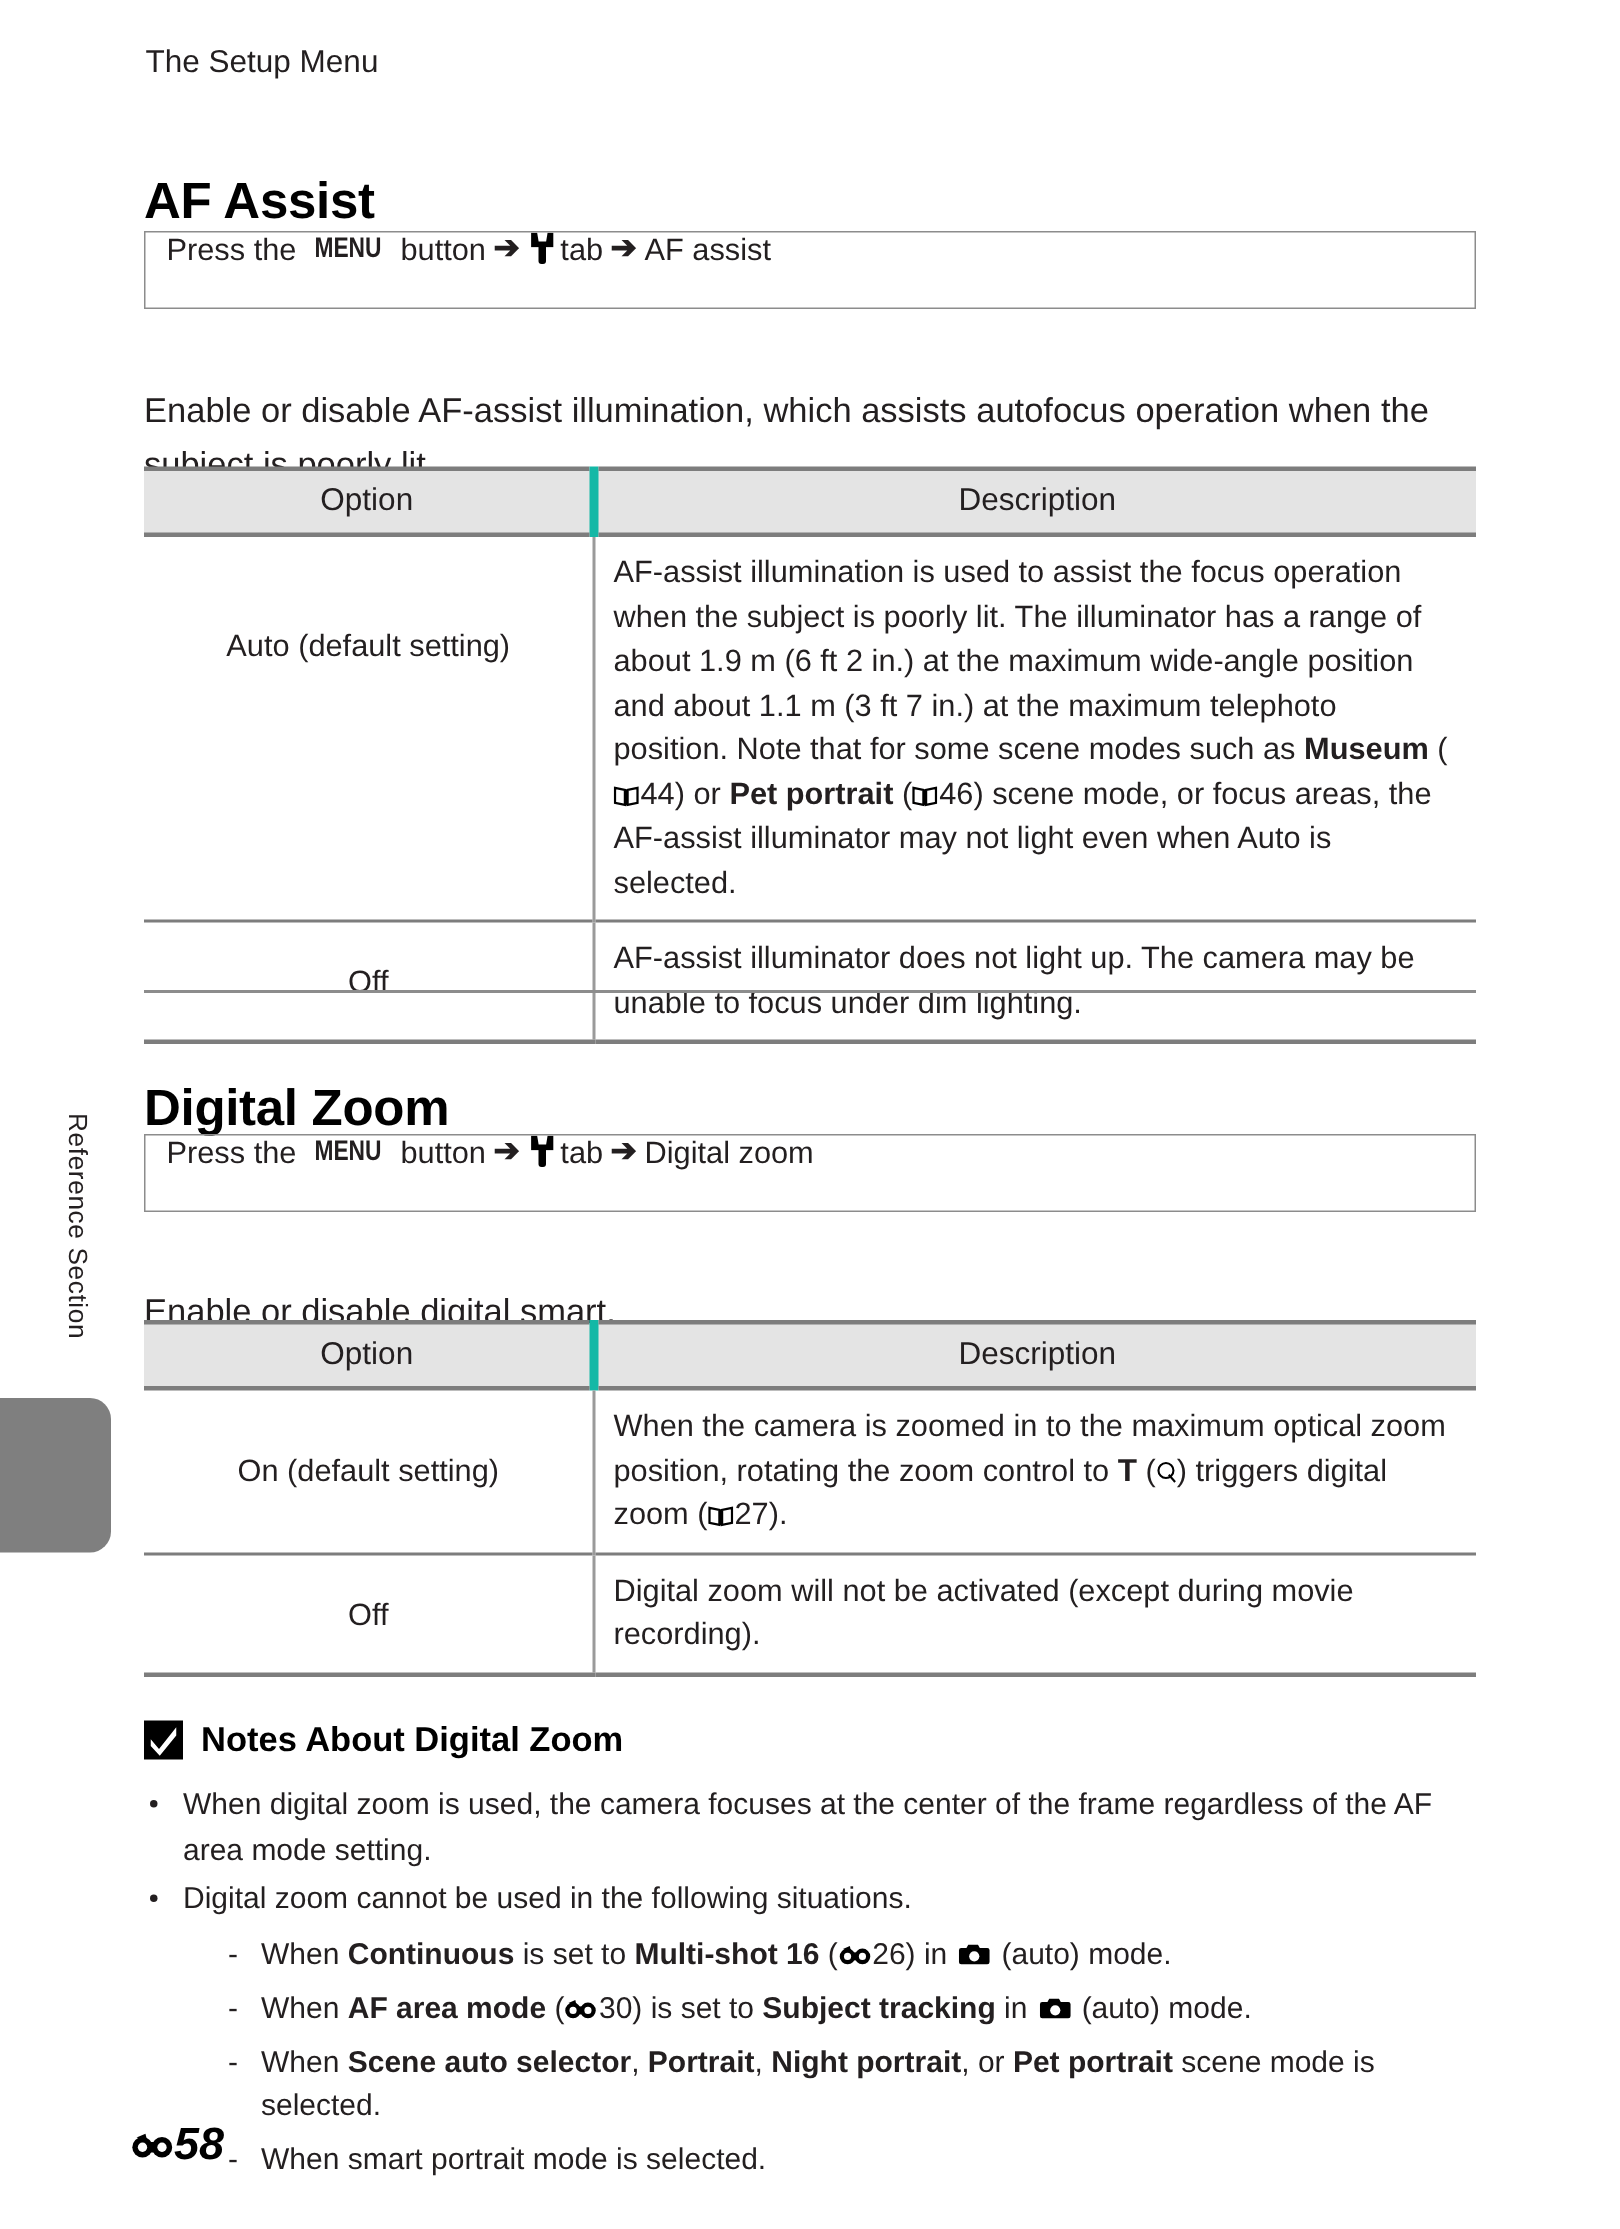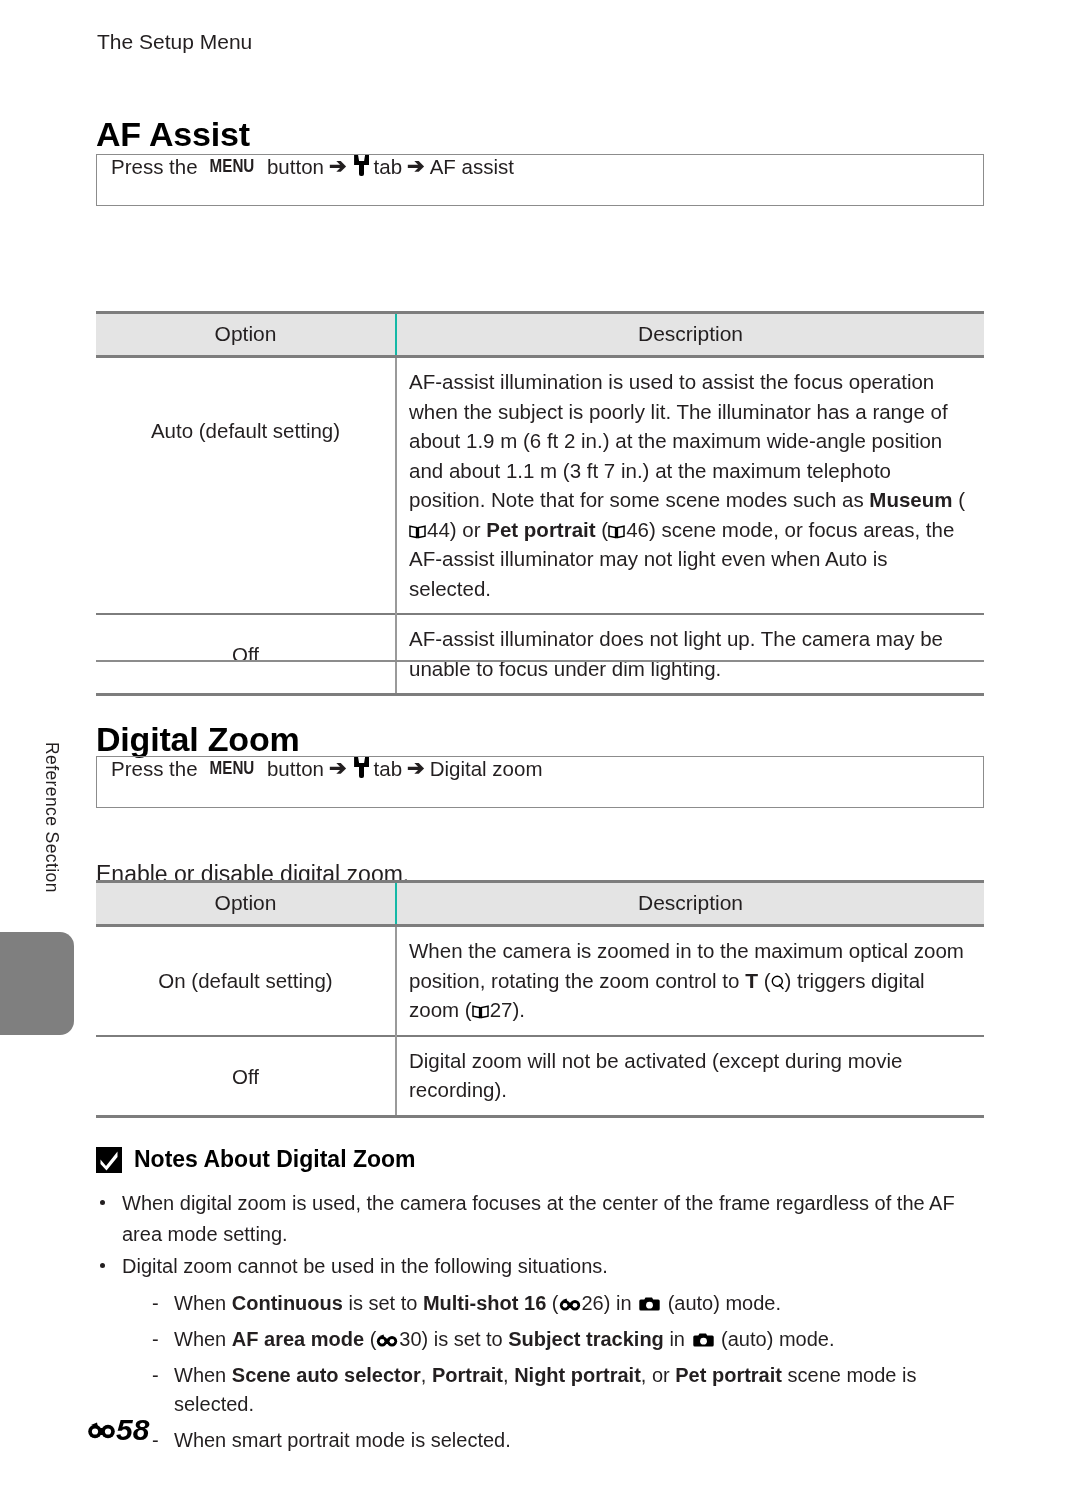--- a/index.html
+++ b/index.html
@@ -149,21 +149,21 @@
   #digital-zoom-table { top: 880px; }
 
   table.opt th {
     background: #e4e4e4;
     font-weight: normal;
     font-size: 21px;
     padding: 8px 0 9px 0;
     border-top: 3px solid #7d7d7d;
     border-bottom: 3px solid #7d7d7d;
   }
-  table.opt th.th-opt { border-right: 2px solid #14b8a6; width: 275px; }
+  table.opt th.th-opt { border-right: 6px solid #14b8a6; width: 275px; }
   table.opt td {
     vertical-align: top;
     padding: 9px 12px 10px 12px;
     line-height: 29.5px;
     font-size: 20.5px;
   }
   table.opt td.opt-cell {
     text-align: center;
     width: 275px;
     border-right: 2px solid #9a9a9a;
@@ -317,20 +317,21 @@
 
   <div class="navbox" id="af-assist-navbox">
     <span>Press the</span>&nbsp;<span class="menu-word">MENU</span>&nbsp;<span>button</span>
     <span class="arrow-right">➔</span>
     <span class="wrench-icon"></span>
     <span>tab</span>
     <span class="arrow-right">➔</span>
     <span>AF assist</span>
   </div>
 
+  <p class="bodytext" id="af-assist-intro">Enable or disable AF-assist illumination, which assists autofocus operation when the subject is poorly lit.</p>
 
   <table class="opt" id="af-assist-table">
     <thead>
       <tr>
         <th class="th-opt">Option</th>
         <th>Description</th>
       </tr>
     </thead>
     <tbody>
       <tr>
@@ -358,21 +359,21 @@
 
   <div class="navbox" id="digital-zoom-navbox">
     <span>Press the</span>&nbsp;<span class="menu-word">MENU</span>&nbsp;<span>button</span>
     <span class="arrow-right">➔</span>
     <span class="wrench-icon"></span>
     <span>tab</span>
     <span class="arrow-right">➔</span>
     <span>Digital zoom</span>
   </div>
 
-  <p class="bodytext" id="digital-zoom-intro">Enable or disable digital zoom.</p>
+  <p class="bodytext" id="digital-zoom-intro">Enable or disable digital smart.</p>
 
   <table class="opt" id="digital-zoom-table">
     <thead>
       <tr>
         <th class="th-opt">Option</th>
         <th>Description</th>
       </tr>
     </thead>
     <tbody>
       <tr>

